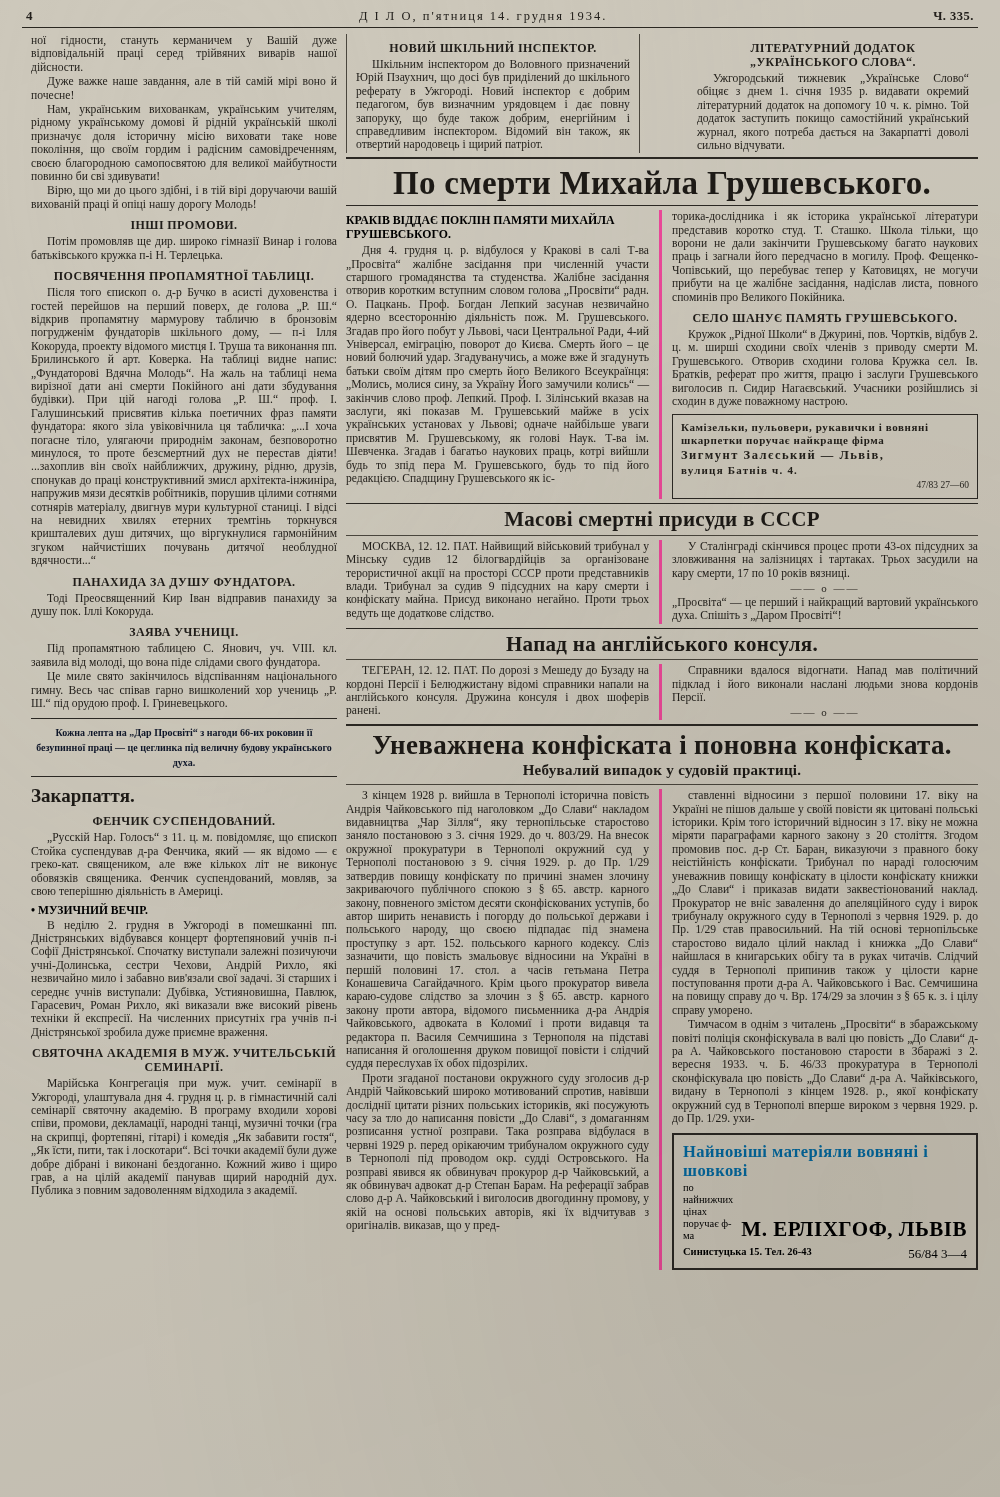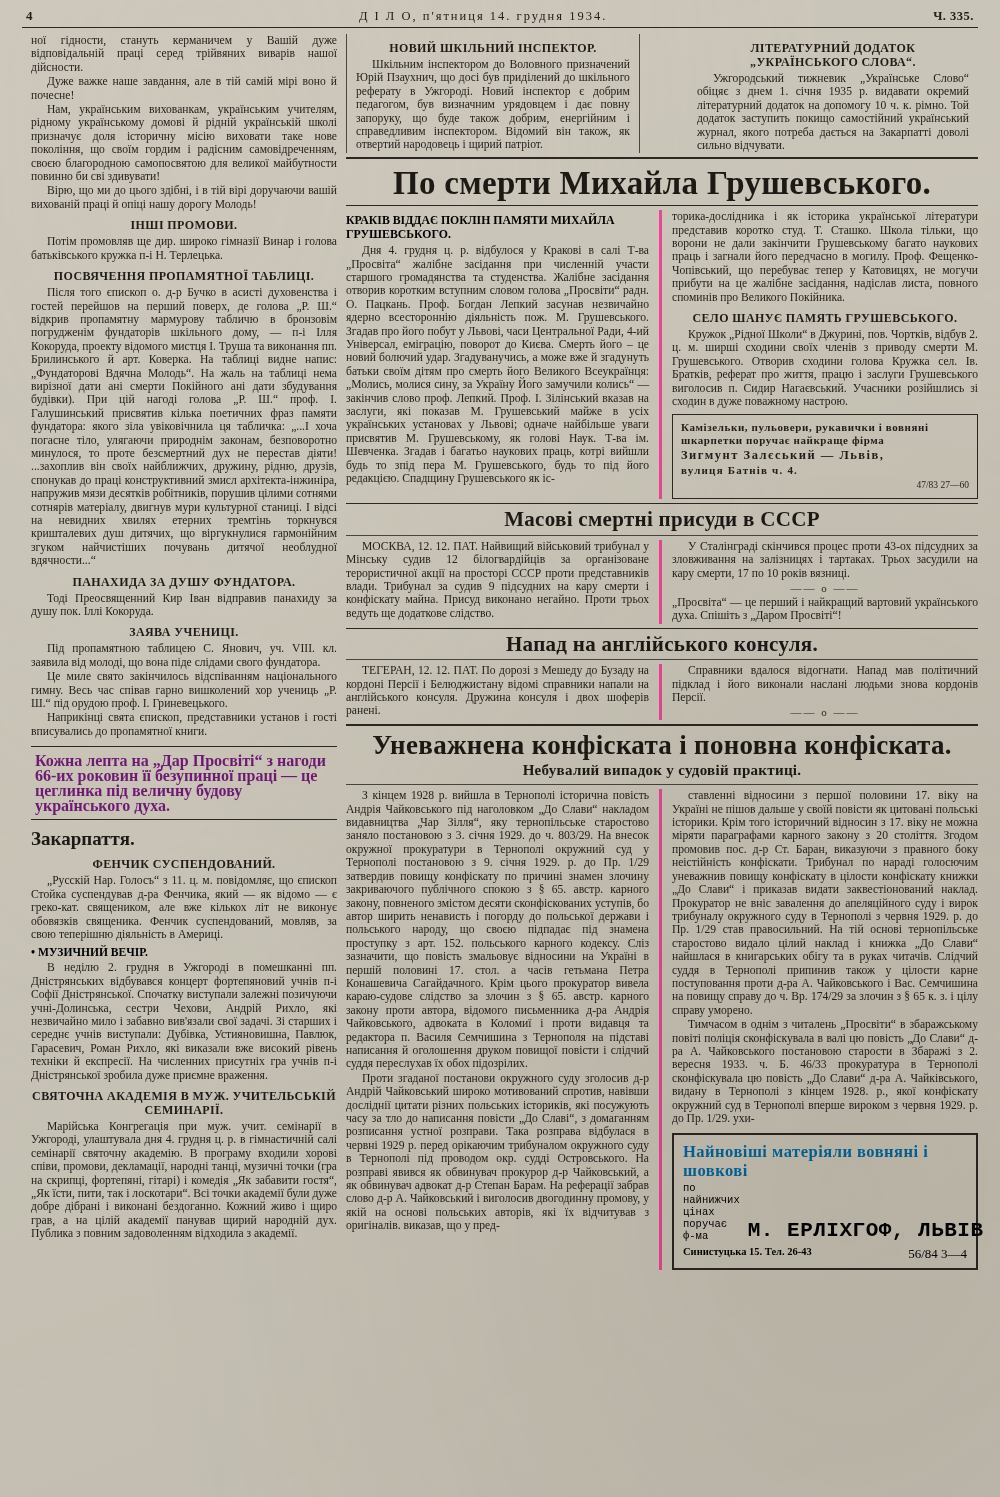--- a/index.html
+++ b/index.html
@@ -116,24 +116,25 @@
     letter-spacing: 2px;
     margin: 2px 0;
   }
 
   
   .notice {
     border-top: 1.5px solid #2b2823;
     border-bottom: 1.5px solid #2b2823;
     padding: 6px 4px;
     margin: 8px 0;
-    font-size: 16px;
-    font-weight: bold;
+    font-size: 10px;
+    font-weight: bold;
+    text-align: center;
     line-height: 15px;
-    color: #701a75;
+    color: #0f172a;
   }
 
   .section-title {
     font-size: 19px;
     font-weight: bold;
     margin: 8px 0 4px;
     color: #1d1a16;
   }
 
   .bullet-head {
@@ -178,21 +179,20 @@
     letter-spacing: .5px;
     line-height: 19px;
     color: #0369a1;
   }
   .bigad .row {
     display: flex;
     justify-content: space-between;
     align-items: flex-end;
     gap: 8px;
     margin-top: 2px;
-    font-family: Liberation Mono, monospace;
   }
   .bigad .small {
     font-size: 10.5px;
     line-height: 12px;
   }
   .bigad .name {
     font-size: 21px;
     font-weight: bold;
     letter-spacing: .5px;
     white-space: nowrap;
@@ -247,21 +247,20 @@
 
         <h3 class="head">ПОСВЯЧЕННЯ ПРОПАМЯТНОЇ ТАБЛИЦІ.</h3>
         <p class="t">Після того єпископ о. д-р Бучко в асисті духовенства і гостей перейшов на перший поверх, де голова „Р. Ш.“ відкрив пропамятну мармурову табличю в бронзовім погрудженім фундаторів шкільного дому, — п-і Ілля Кокоруда, проекту відомого мистця І. Труша та виконання пп. Брилинського й арт. Коверка. На таблиці видне напис: „Фундаторові Вдячна Молодь“. На жаль на таблиці нема вирізної дати ані смерти Покійного ані дати збудування будівки). При цій нагоді голова „Р. Ш.“ проф. І. Галушинський присвятив кілька поетичних фраз памяти фундатора: якого зіла увіковічнила ця табличка: „...І хоча погасне тіло, улягаючи природнім законам, безповоротно минулося, то проте безсмертний дух не перестав діяти! ...захоплив він своїх найближчих, дружину, рідню, друзів, спонукав до праці конструктивний змисл архітекта-інжиніра, напружив мязи десятків робітників, порушив цілими сотнями сотнярів матеріалу, двигнув мури культурної станиці. І відсі на невидних хвилях етерних тремтінь торкнувся кришталевих душ дитячих, що віргукнулися гармонійним згуком найчистіших почувань дитячої необлудної вдячности...“</p>
 
         <h3 class="head">ПАНАХИДА ЗА ДУШУ ФУНДАТОРА.</h3>
         <p class="t">Тоді Преосвященний Кир Іван відправив панахиду за душу пок. Іллі Кокоруда.</p>
 
         <h3 class="head">ЗАЯВА УЧЕНИЦІ.</h3>
         <p class="t">Під пропамятною таблицею С. Янович, уч. VIII. кл. заявила від молоді, що вона піде слідами свого фундатора.</p>
         <p class="t">Це миле свято закінчилось відспіванням національного гимну. Весь час співав гарно вишколений хор учениць „Р. Ш.“ під орудою проф. І. Гриневецького.</p>
-        <p class="t">Наприкінці свята єпископ, представники установ і гості вписувались до пропамятної книги.</p>
 
         <div class="notice">Кожна лепта на „Дар Просвіті“ з нагоди 66-их роковин її безупинної праці — це цеглинка під величну будову українського духа.</div>
 
         <div class="section-title">Закарпаття.</div>
 
         <h3 class="head">ФЕНЧИК СУСПЕНДОВАНИЙ.</h3>
         <p class="t">„Русскій Нар. Голосъ“ з 11. ц. м. повідомляє, що єпископ Стойка суспендував д-ра Фенчика, який — як відомо — є греко-кат. священиком, але вже кількох літ не виконує обовязків священика. Фенчик суспендований, мовляв, за свою теперішню діяльність в Америці.</p>
 
         <div class="bullet-head">• МУЗИЧНИЙ ВЕЧІР.</div>
         <p class="t">В неділю 2. грудня в Ужгороді в помешканні пп. Дністрянських відбувався концерт фортепяновий учнів п-і Софії Дністрянської. Спочатку виступали залежні позичуючи учні-Долинська, сестри Чехови, Андрій Рихло, які незвичайно мило і забавно вив'язали свої задачі. Зі старших і середнє учнів виступали: Дубівка, Устияновишна, Павлюк, Гарасевич, Роман Рихло, які виказали вже високий рівень техніки й експресії. На численних присутніх гра учнів п-і Дністрянської зробила дуже приємне враження.</p>

